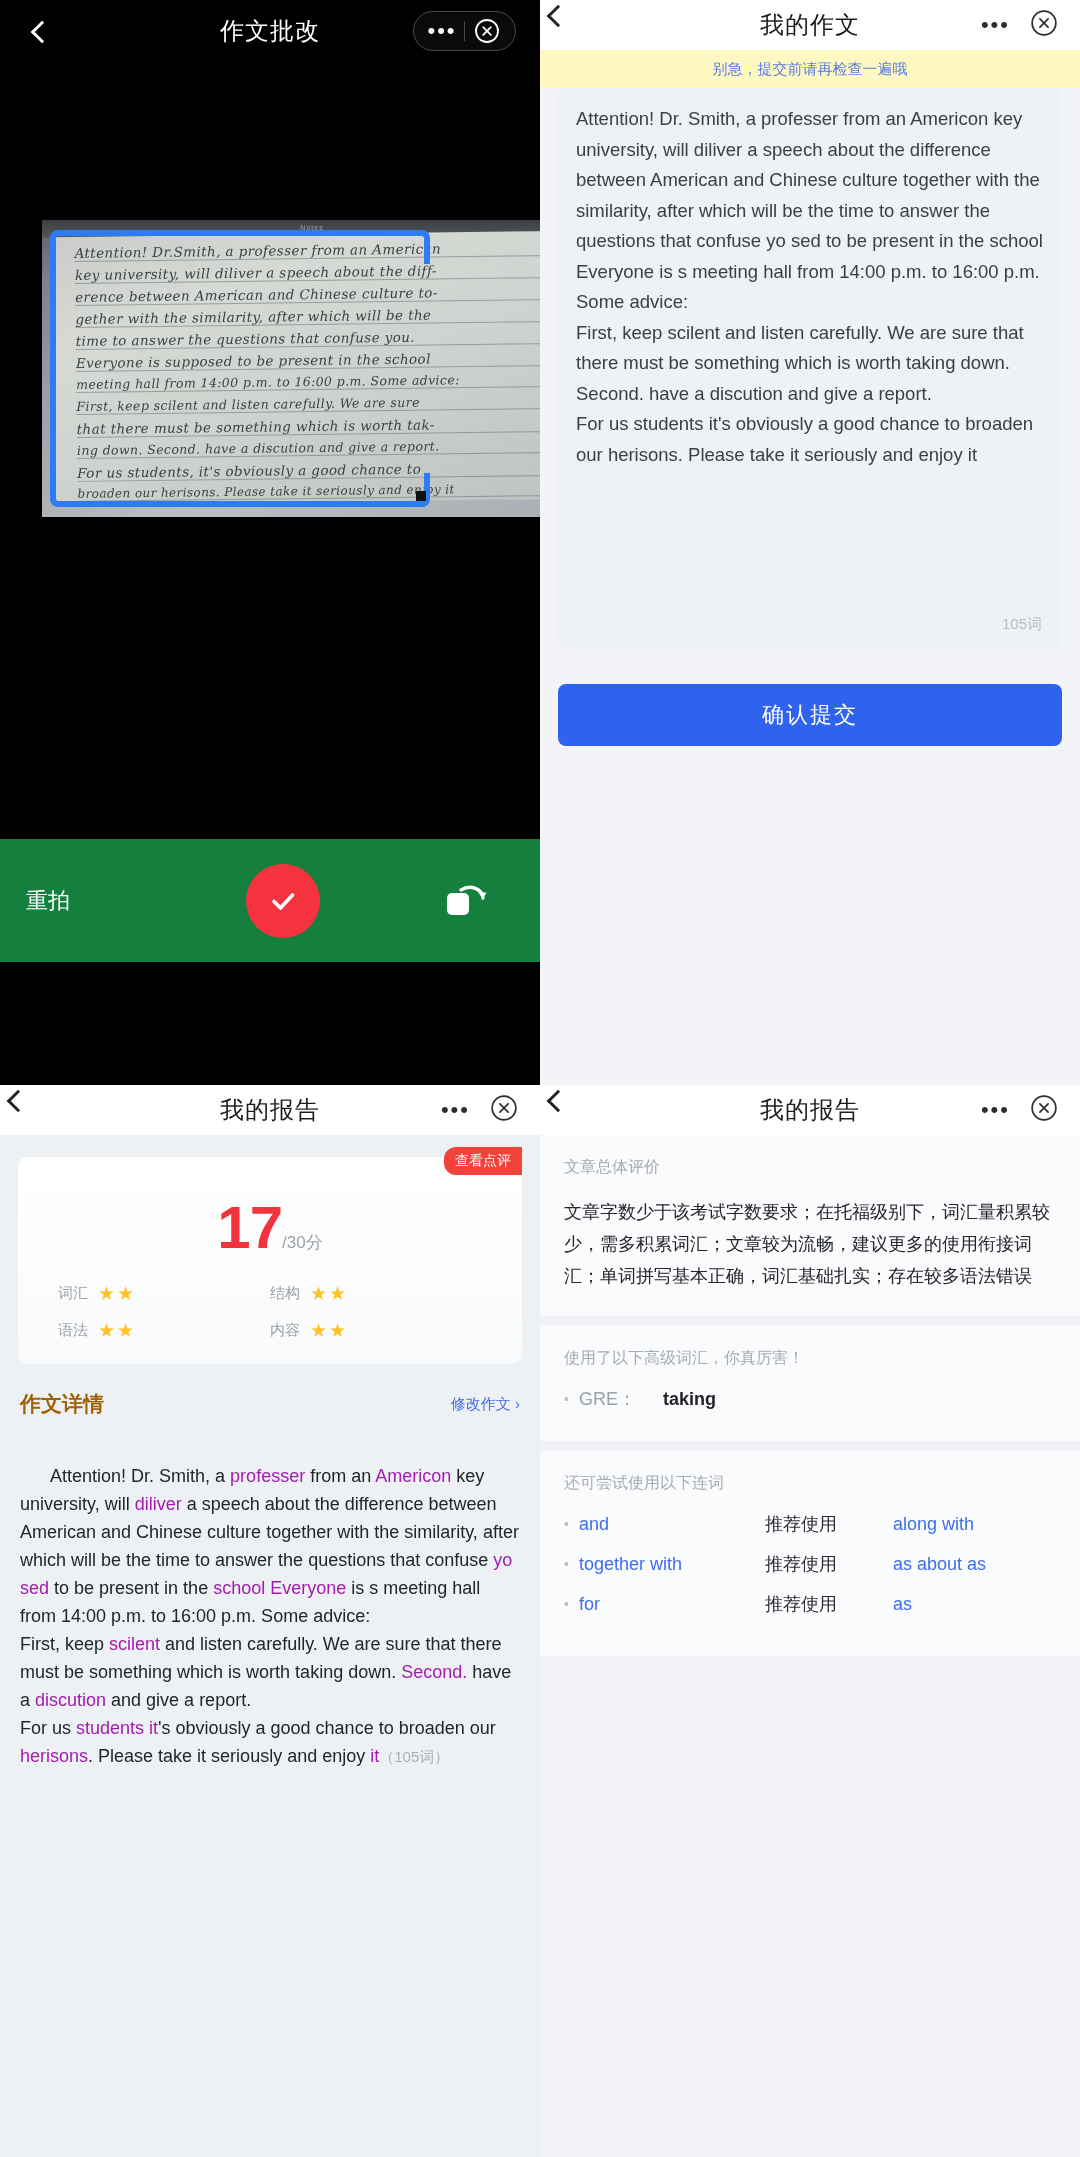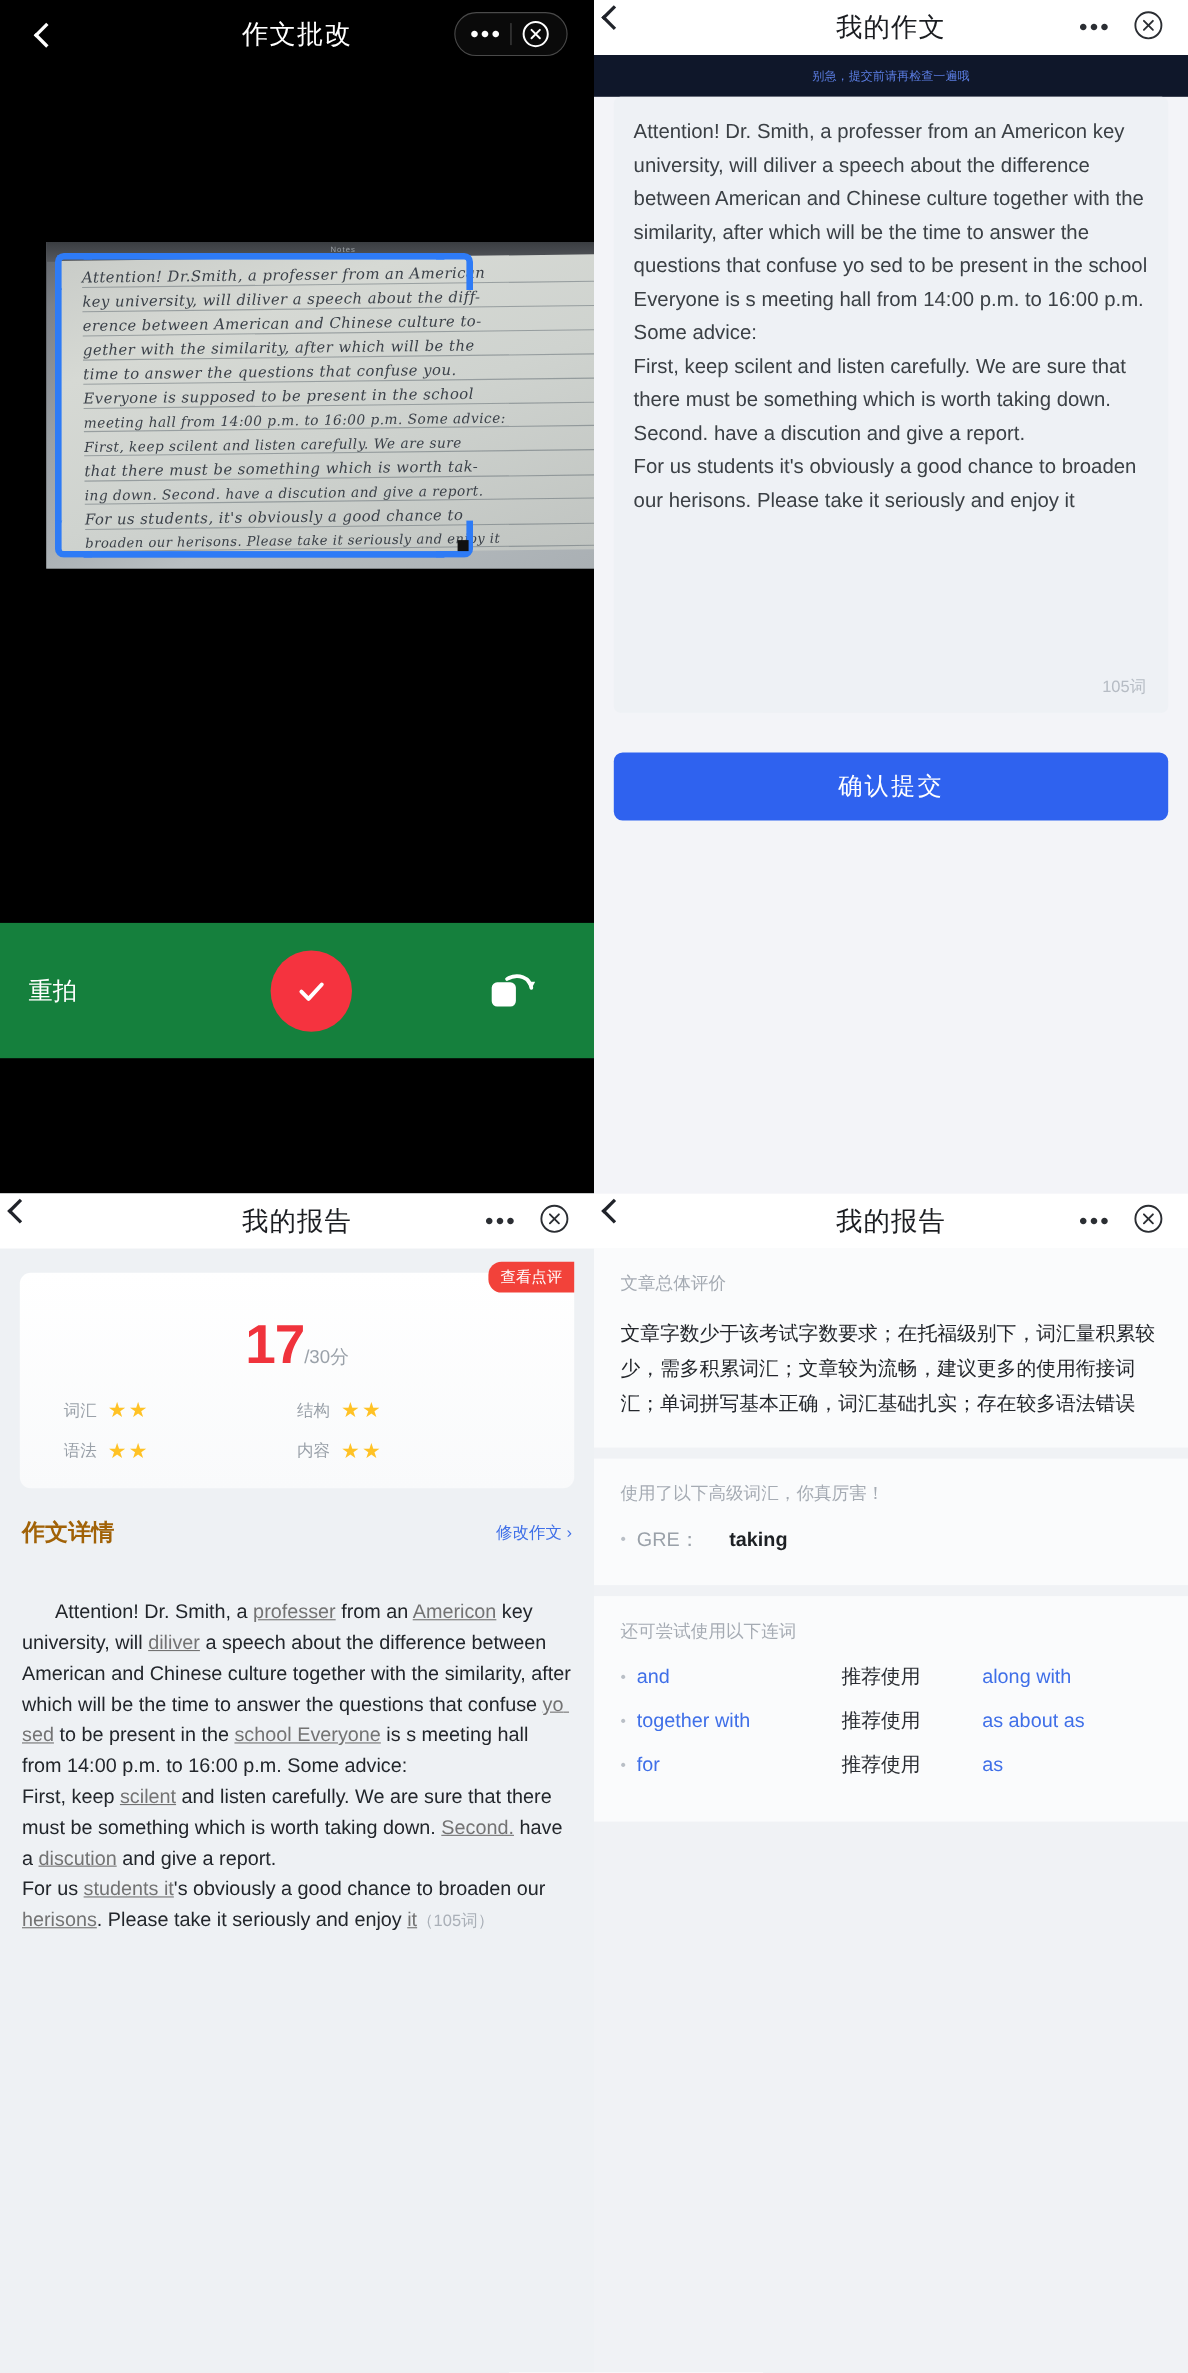--- a/index.html
+++ b/index.html
@@ -95,22 +95,22 @@
     position: relative; height: 50px; background: #fff;
     display: flex; align-items: center; padding: 0 22px;
   }
   .lt-title {
     position:absolute; left:0; right:0; text-align:center;
     font-size: 24px; color: #1b1d21; font-weight: 500; letter-spacing: 1px;
   }
   .lt-actions { margin-left:auto; display:flex; align-items:center; gap: 20px; position:relative; z-index:2;}
   .lt-dots { color:#2b2e33; font-size: 22px; line-height: 8px; letter-spacing: 2px; }
   .tip-bar {
-    height: 38px; background: #0f172a; display:flex; align-items:center; justify-content:center;
-    font-size: 11px; color: #5a7ce0;
+    height: 38px; background: #fef9c3; display:flex; align-items:center; justify-content:center;
+    font-size: 15px; color: #5a7ce0;
   }
   .essay-card {
     margin: 0 18px; background: #eef1f5; border-radius: 6px;
     padding: 16px 18px 10px 18px; height: 560px; position: relative;
   }
   .essay-text { font-size: 18.5px; line-height: 30.5px; color: #3b4045; white-space: pre-wrap; }
   .wordcount { position:absolute; right: 20px; bottom: 14px; font-size: 15px; color: #b6bcc4; }
   .submit-btn {
     margin: 36px 18px 0 18px; height: 62px; background: #2f62ef; border-radius: 8px;
     display:flex; align-items:center; justify-content:center;
@@ -121,39 +121,39 @@
   #panel-report { left: 0; top: 1085px; width: 540px; height: 1072px; background: #eef1f4; }
   .score-card {
     margin: 22px 18px 0 18px; background: linear-gradient(#ffffff,#f9fafb);
     border-radius: 10px; padding: 22px 0 22px 0; position: relative;
   }
   .view-comment {
     position: absolute; right: 0; top: -10px; background: #f2423a; color:#fff;
     font-size: 14px; padding: 5px 11px; border-radius: 12px 0 0 12px;
   }
   .score-line { text-align:center; padding: 14px 0 6px; }
-  .score-num { font-size: 50px; color:#f0333c; font-weight: 700; letter-spacing: -1px; }
+  .score-num { font-size: 60px; color:#f0333c; font-weight: 700; letter-spacing: -1px; }
   .score-max { font-size: 17px; color:#9aa1a9; }
   .star-grid {
     display: grid; grid-template-columns: 1fr 1fr; row-gap: 14px;
     padding: 14px 40px 0 40px;
   }
   .star-item { display:flex; align-items:center; gap: 10px; font-size: 15px; color:#9aa1a9; }
   .star { color: #ffc225; font-size: 19px; letter-spacing: 2px; }
 
   .detail-head {
     display:flex; align-items:center; padding: 26px 20px 6px 20px;
   }
   .detail-title { font-size: 21px; color:#a16207; font-weight: 600; }
   .detail-link { margin-left:auto; font-size: 15px; color:#3f6fe8; }
   .detail-body {
     padding: 10px 20px 0 20px; font-size: 18px; line-height: 28px; color:#22262b;
     white-space: pre-wrap;
   }
-  .err { color:#737373; text-decoration: underline; }
+  .err { color:#a21caf; }
   .cnt { color:#aab0b8; font-size: 15px; }
 
   
   #panel-report2 { left: 540px; top: 1085px; width: 540px; height: 1072px; background: #f0f2f5; }
   .sec { background:#fafbfc; margin-bottom: 10px; padding: 22px 24px 24px 24px; }
   .sec-title { font-size: 16px; color:#a5abb3; margin-bottom: 18px; }
   .sec-body { font-size: 18px; line-height: 32px; color:#23262b; }
   .kv-row { display:flex; align-items:center; font-size: 18px; margin-bottom: 6px; }
   .bullet { color:#b9bfc6; margin-right: 10px; font-size: 14px; }
   .k-label { color:#9aa1a9; width: 84px; }

